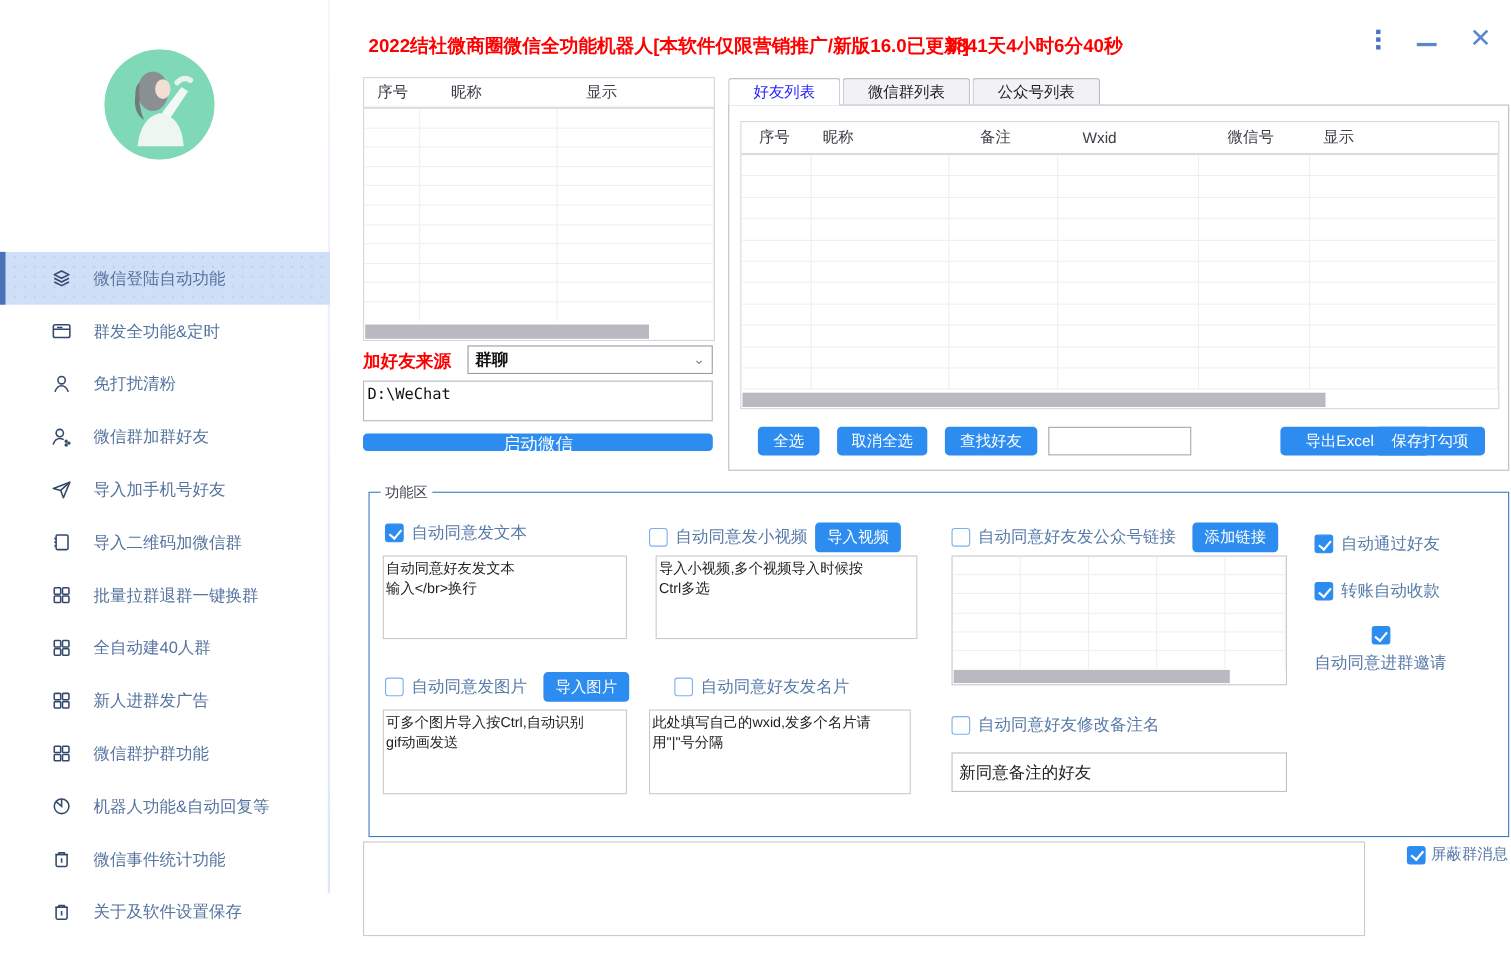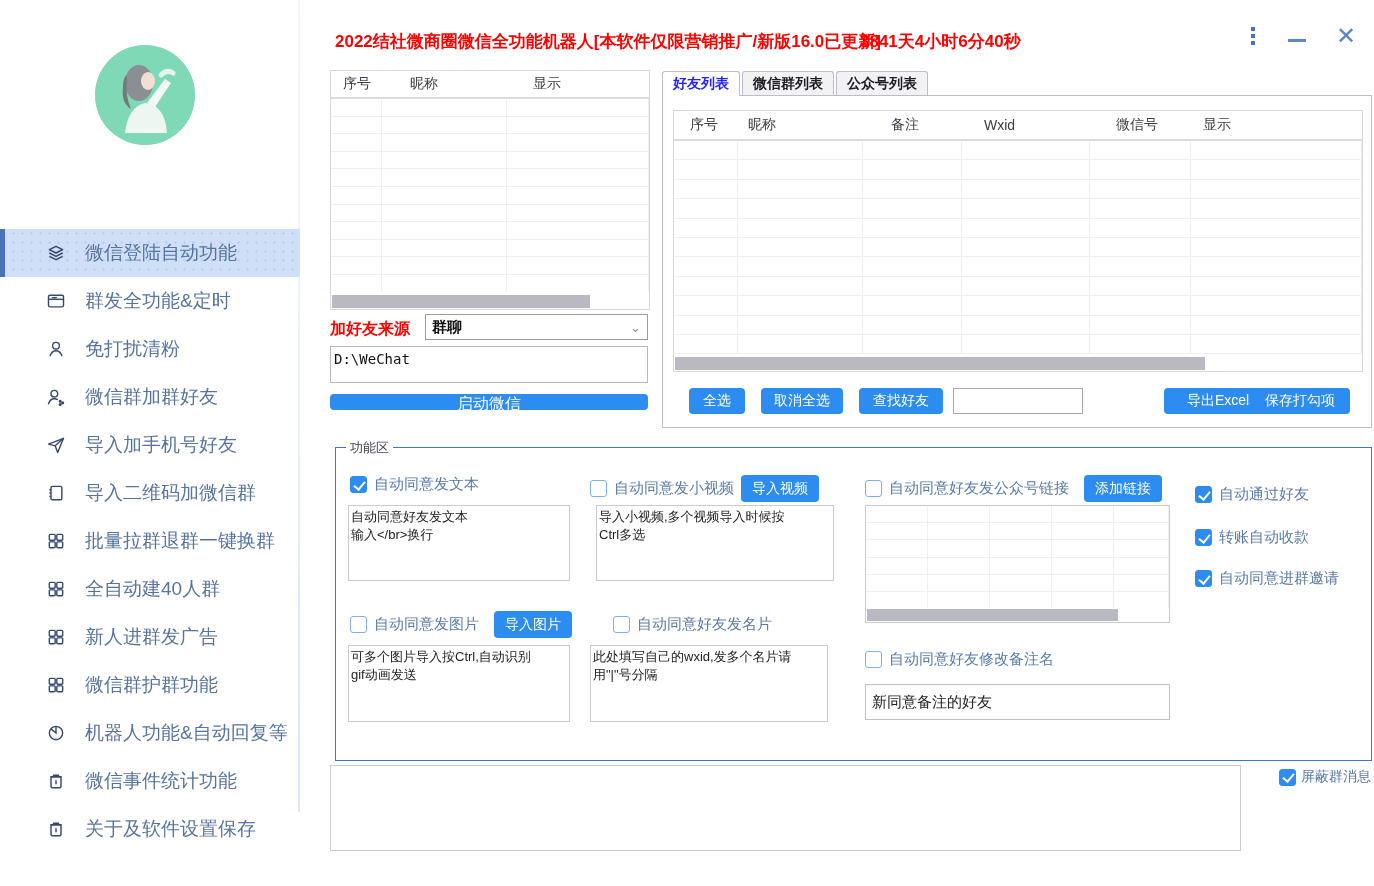--- a/index.html
+++ b/index.html
@@ -8,21 +8,21 @@
 
   
   .edge-strip { position:absolute; left:0; top:0; width:4px; height:886px;
     background:repeating-linear-gradient(to bottom, rgba(40,50,70,.35) 0 3px, transparent 3px 34px, rgba(200,120,60,.4) 34px 36px, transparent 36px 78px); opacity:.55; }
 
   
   .sidebar { position:absolute; left:0; top:0; width:300px; height:886px; background:#fff; }
   .sidebar-divider { position:absolute; left:298px; top:0; width:2px; height:812px; background:linear-gradient(to bottom,#f3f7fd,#dce7f7); }
   .avatar { position:absolute; left:95px; top:45px; width:100px; height:100px; border-radius:50%; overflow:hidden; background:#7fd8b6; }
   .menu { position:absolute; left:0; top:229px; width:300px; }
-  .menu-item { position:relative; height:48px; display:flex; align-items:center; cursor:pointer; color:#56749f; font-size:19px; }
+  .menu-item { position:relative; height:48px; display:flex; align-items:center; cursor:pointer; color:#56749f; font-size:15px; }
   .menu-item .mi-icon { position:absolute; left:45px; width:22px; height:22px; color:#33486b; display:flex; align-items:center; justify-content:center; }
   .menu-item .mi-label { position:absolute; left:85px; white-space:nowrap; }
   .menu-item.active { background-color:#cfdff7; background-image:radial-gradient(#bccfee 1px, transparent 1.2px); background-size:9px 9px; }
   .menu-item.active::before { content:""; position:absolute; left:0; top:0; width:5px; height:100%; background:#4a72b8; }
 
   
   .app-title { position:absolute; left:335px; top:30px; color:#fe0000; font-size:17px; font-weight:bold; white-space:nowrap; }
   .app-timer { position:absolute; left:860px; top:30px; color:#fe0000; font-size:17px; font-weight:bold; white-space:nowrap; }
   .win-controls { position:absolute; right:18px; top:24px; display:flex; align-items:center; gap:30px; color:#5b87c8; }
   .wc-menu { display:flex; flex-direction:column; gap:3px; cursor:pointer; padding:3px; }
@@ -44,21 +44,21 @@
   
   .src-label { position:absolute; left:330px; top:319px; color:#fe0000; font-size:16px; font-weight:bold; }
   .src-select { position:absolute; left:425px; top:314px; width:223px; height:26px; border:1px solid #9a9aa2; background:#fff; display:flex; align-items:center; cursor:pointer; }
   .src-select .val { padding-left:6px; font-size:15px; font-weight:bold; color:#111; }
   .src-select .chev { position:absolute; right:6px; color:#8a8a90; font-size:13px; }
   .path-input { position:absolute; left:330px; top:346px; width:318px; height:37px; border:1px solid #b4b8c2; font-family:"DejaVu Sans Mono","Liberation Mono",monospace; font-size:14px; padding:2px 4px 14px 3px; color:#111; }
   .start-btn { position:absolute; left:330px; top:394px; width:318px; height:16px; background:#2d8cf0; color:#fff; border:none; border-radius:4px; font-size:16px; cursor:pointer; font-family:inherit; }
 
   
   .tabs { position:absolute; left:662px; top:71px; display:flex; }
-  .tab { height:25px; padding:0 10px; border:1px solid #b9bdc9; border-bottom:none; border-radius:3px 3px 0 0; margin-right:2px; background:#f2f2f4; font-size:14px; color:#1c1c22; display:flex; align-items:center; cursor:pointer;font-weight:bold; }
+  .tab { height:25px; padding:0 22px; border:1px solid #b9bdc9; border-bottom:none; border-radius:3px 3px 0 0; margin-right:2px; background:#f2f2f4; font-size:14px; color:#1c1c22; display:flex; align-items:center; cursor:pointer; }
   .tab.active { background:#fff; color:#1f1fff; position:relative; z-index:2; }
   .friend-panel { position:absolute; left:662px; top:95px; width:710px; height:333px; border:1px solid #b9bdc9; background:#fff; }
   .friend-table { position:absolute; left:10px; top:14px; width:690px; height:262px; border:1px solid #d4d7de; }
   .friend-head { display:flex; height:30px; align-items:center; border-bottom:2px solid #dadce2; color:#3c3c44; font-size:14px; }
   .friend-head span:nth-child(1){ width:64px; padding-left:16px; }
   .friend-head span:nth-child(2){ width:125px; padding-left:10px; }
   .friend-head span:nth-child(3){ width:99px; padding-left:28px; }
   .friend-head span:nth-child(4){ width:128px; padding-left:22px; }
   .friend-head span:nth-child(5){ width:101px; padding-left:26px; }
   .friend-head span:nth-child(6){ padding-left:12px; }
@@ -472,21 +472,21 @@
   </div>
 
   <div class="cb-row" style="left:1195px; top:485px;">
     <span class="cb on"></span>
     <span class="cb-label">自动通过好友</span>
   </div>
   <div class="cb-row" style="left:1195px; top:528px;">
     <span class="cb on"></span>
     <span class="cb-label">转账自动收款</span>
   </div>
-  <div class="cb-row" style="left:1195px; top:569px;">
+  <div class="cb-row" style="left:1195px; top:569px;flex-direction:column;">
     <span class="cb on"></span>
     <span class="cb-label">自动同意进群邀请</span>
   </div>
 
   <div class="cb-row" style="left:350px; top:611px;">
     <span class="cb"></span>
     <span class="cb-label">自动同意发图片</span>
     <button class="mini-btn" style="margin-left:8px;">导入图片</button>
   </div>
   <textarea class="func-ta" style="left: 348px; top: 645px; width: 222px; height: 77px;">可多个图片导入按Ctrl,自动识别

